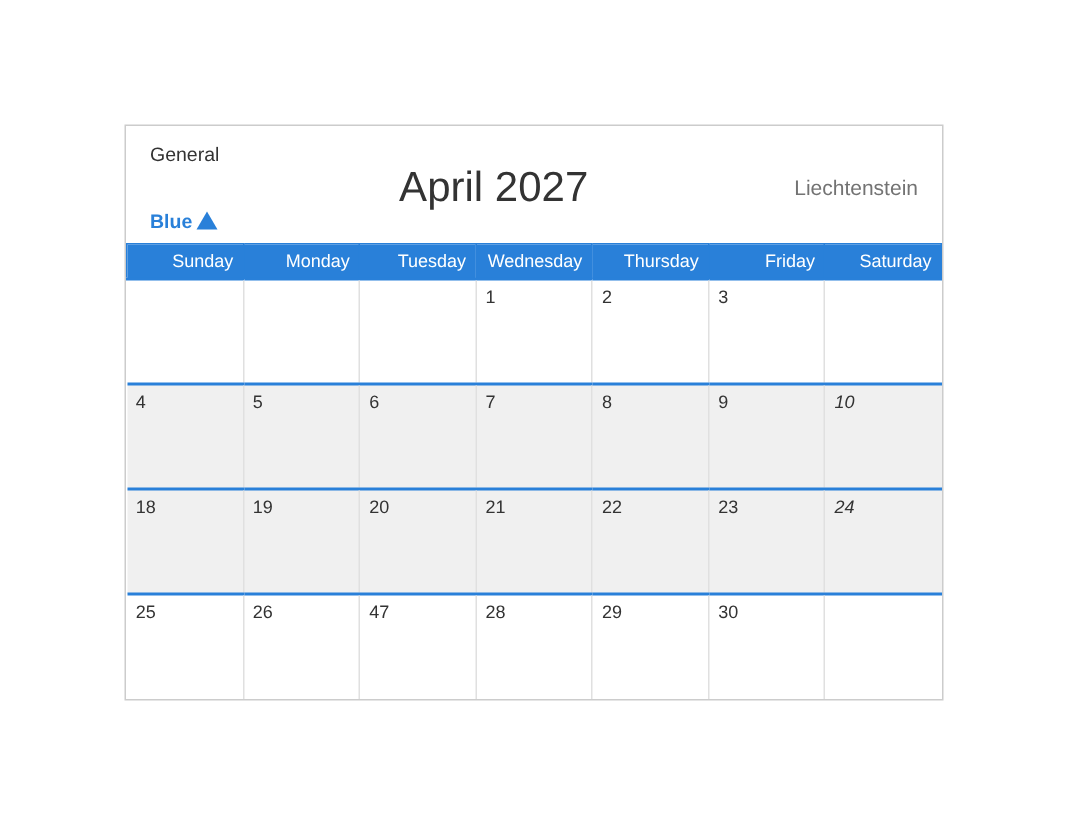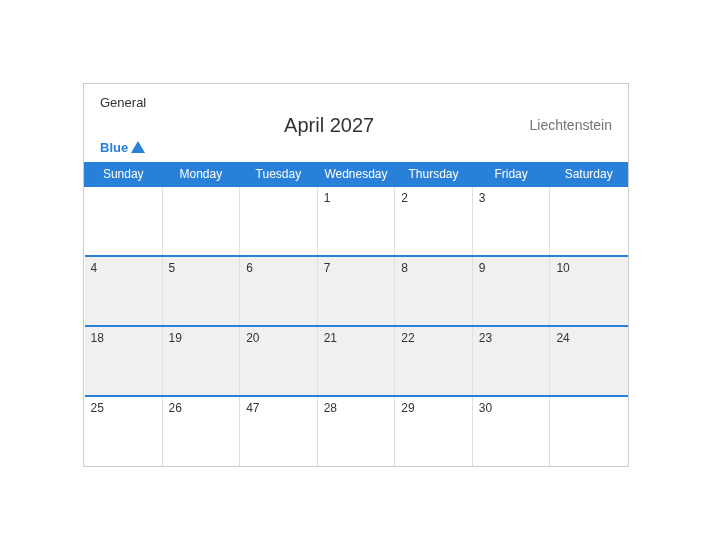--- a/index.html
+++ b/index.html
@@ -52,21 +52,21 @@
       width: 0;
       height: 0;
       border-left: 7px solid transparent;
       border-right: 7px solid transparent;
       border-bottom: 12px solid #2980d9;
       margin-left: 3px;
       margin-top: -2px;
     }
 
     .calendar-title {
-      font-size: 20px;
+      font-size: 28px;
       font-weight: normal;
       color: #333;
       text-align: center;
       flex: 1;
     }
 
     .country-label {
       font-size: 14px;
       color: #737373;
       text-align: right;
@@ -77,38 +77,39 @@
       width: 100%;
       border-collapse: collapse;
     }
 
     .day-header {
       background: #2980d9;
       color: #fff;
       font-size: 12px;
       font-weight: normal;
       padding: 4px 6px;
-      text-align: center;
+      text-align: right;
       border: 1px solid #2980d9;
     }
 
     .week-row td {
       width: calc(100% / 7);
       height: 70px;
       vertical-align: top;
       padding: 4px 6px;
       border-top: 2px solid #2980d9;
       border-right: 1px solid #e0e0e0;
       font-size: 12px;
       color: #333;
       background: #fff;
     }
 
     .week-row td:last-child {
       border-right: none;
+      font-style: italic;
     }
 
     .week-row.alt-row td {
       background: #f0f0f0;
     }
 
     .day-num {
       font-size: 12px;
       color: #333;
     }

